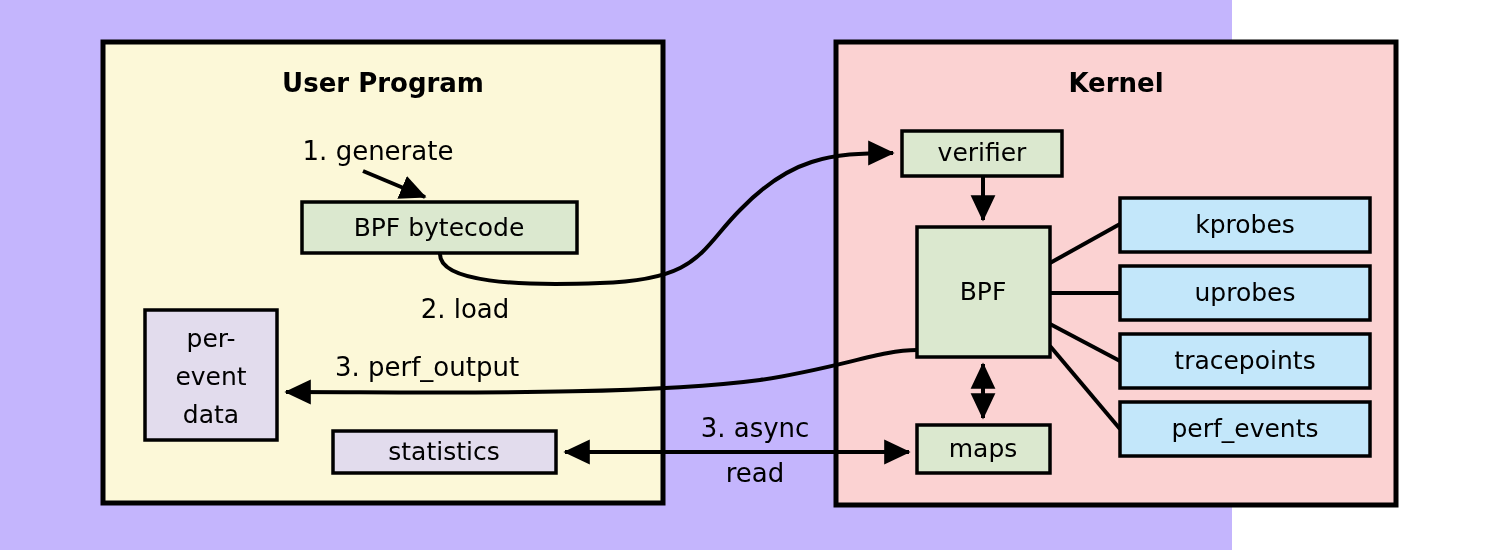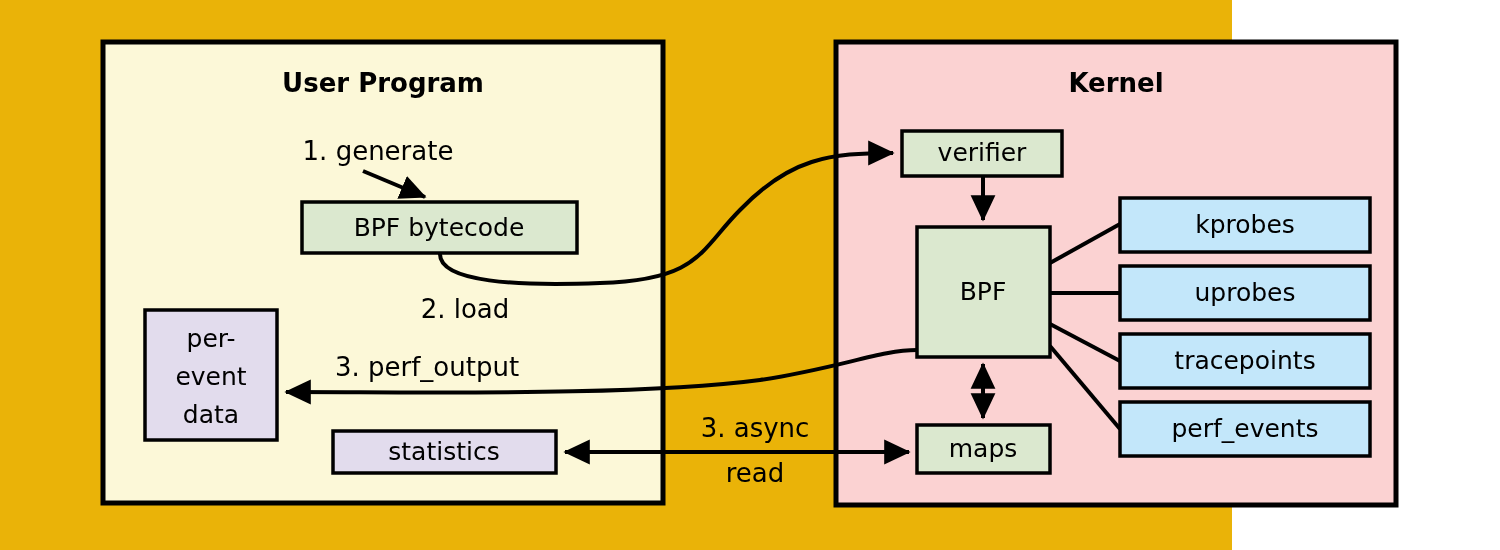--- a/index.html
+++ b/index.html
@@ -10,21 +10,21 @@
   body {
     width: 1500px;
     height: 550px;
     overflow: hidden;
     font-family: "DejaVu Sans", "Liberation Sans", sans-serif;
   }
   #diagram-root {
     position: relative;
     width: 1232px;
     height: 550px;
-    background: #eab308;
+    background: #c4b5fd;
   }
   svg#diagram-svg {
     position: absolute;
     top: 0;
     left: 0;
     width: 1500px;
     height: 550px;
   }
   .panel-rect {
     stroke: #000000;

